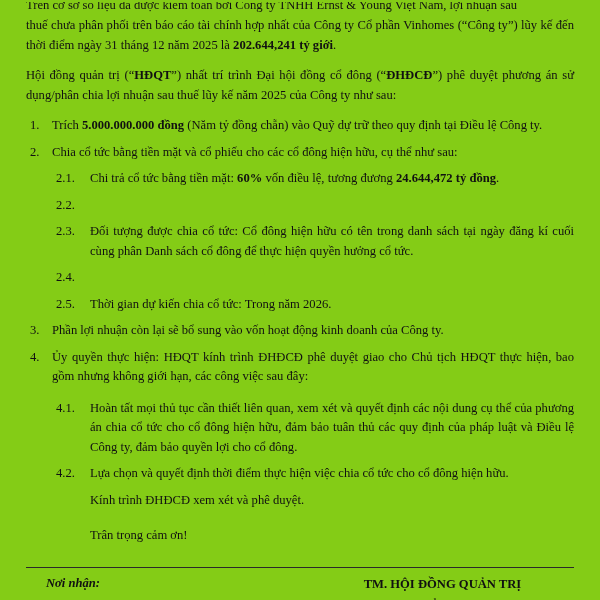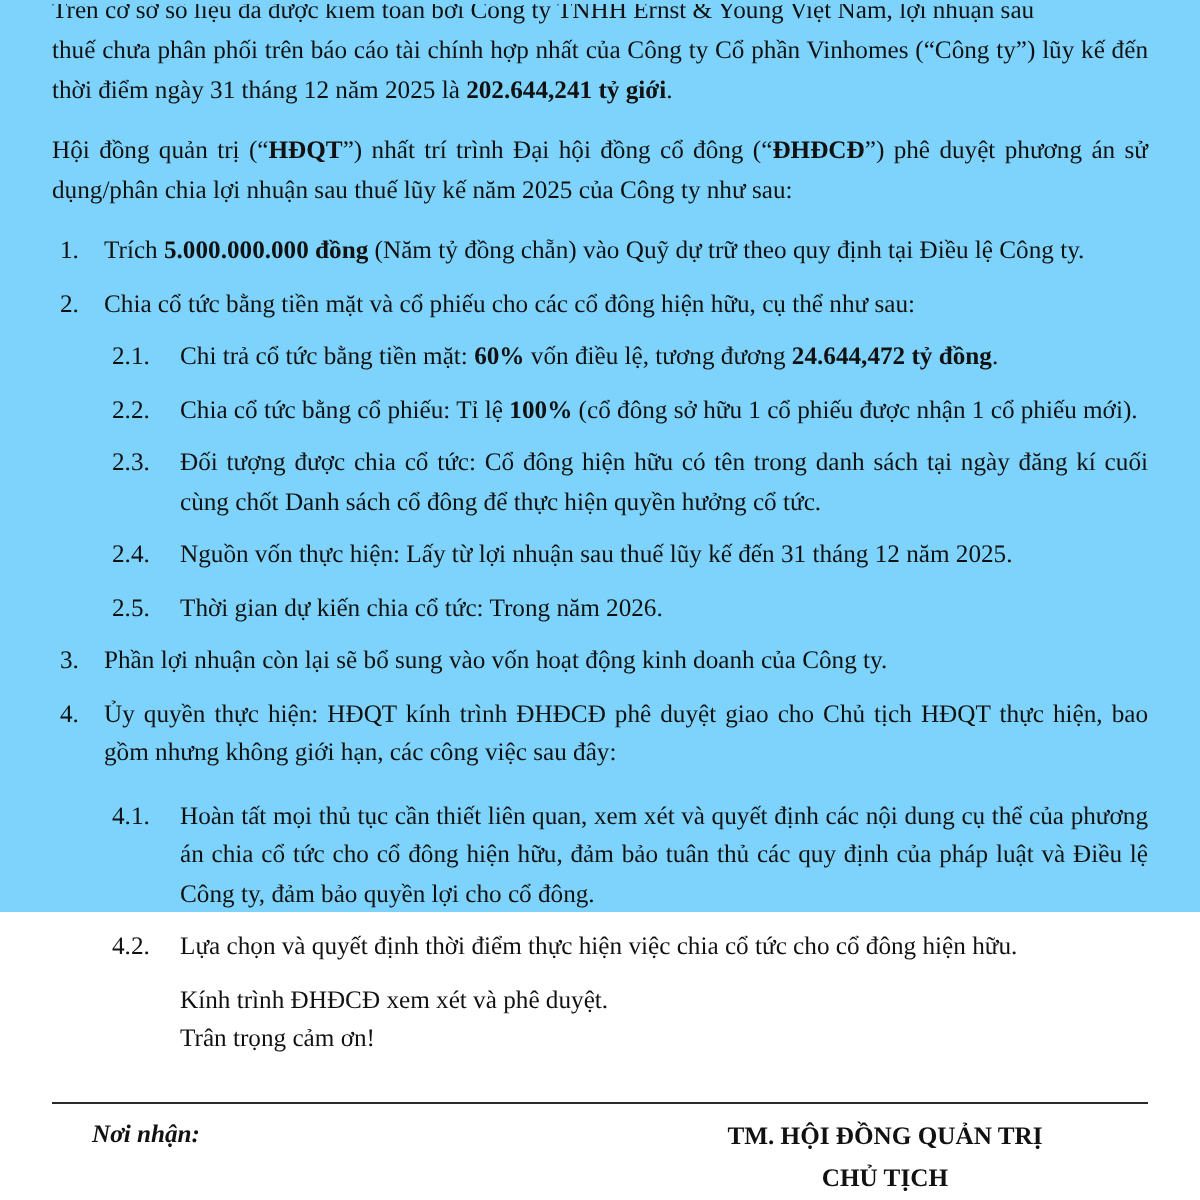--- a/index.html
+++ b/index.html
@@ -10,24 +10,24 @@
   body {
     width: 600px;
     height: 600px;
     overflow: hidden;
     font-family: "Liberation Serif", serif;
     color: #111111;
   }
   .page {
     position: relative;
     width: 600px;
-    height: 456px;
+    height: 600px;
     box-sizing: border-box;
     padding: 2px 26px 0 26px;
-    background: #7dd3fc;
+    background: #84cc16;
   }
   .clip-top {
     
     height: 13px;
     overflow: hidden;
     position: relative;
   }
   .clip-top .line {
     position: relative;
     top: -6px;
@@ -91,21 +91,21 @@
     flex: 1 1 auto;
     font-size: 12.6px;
     line-height: 19.5px;
     text-align: justify;
   }
 
   .indent-note {
     padding-left: 64px;
     font-size: 12.6px;
     line-height: 19.5px;
-    margin-bottom: 0;
+    margin-bottom: 16px;
   }
   .indent-note2 {
     padding-left: 64px;
     font-size: 12.6px;
     line-height: 19.5px;
     margin-bottom: 21px;
   }
 
   hr.rule {
     border: none;
@@ -190,29 +190,27 @@
     <div class="num">2.</div>
     <div class="body">Chia cổ tức bằng tiền mặt và cổ phiếu cho các cổ đông hiện hữu, cụ thể như sau:</div>
   </div>
 
   <div class="subitem">
     <div class="num">2.1.</div>
     <div class="body">Chi trả cổ tức bằng tiền mặt: <b>60%</b> vốn điều lệ, tương đương <b>24.644,472 tỷ đồng</b>.</div>
   </div>
   <div class="subitem">
     <div class="num">2.2.</div>
-    <div class="body">Chia cổ tức bằng cổ phiếu: Tỉ lệ <b>100%</b> (cổ đông sở hữu 1 cổ phiếu được nhận 1 cổ phiếu mới).</div>
   </div>
   <div class="subitem">
     <div class="num">2.3.</div>
-    <div class="body">Đối tượng được chia cổ tức: Cổ đông hiện hữu có tên trong danh sách tại ngày đăng kí cuối cùng chốt Danh sách cổ đông để thực hiện quyền hưởng cổ tức.</div>
+    <div class="body">Đối tượng được chia cổ tức: Cổ đông hiện hữu có tên trong danh sách tại ngày đăng kí cuối cùng phân Danh sách cổ đông để thực hiện quyền hưởng cổ tức.</div>
   </div>
   <div class="subitem">
     <div class="num">2.4.</div>
-    <div class="body">Nguồn vốn thực hiện: Lấy từ lợi nhuận sau thuế lũy kế đến 31 tháng 12 năm 2025.</div>
   </div>
   <div class="subitem">
     <div class="num">2.5.</div>
     <div class="body">Thời gian dự kiến chia cổ tức: Trong năm 2026.</div>
   </div>
 
   <div class="item">
     <div class="num">3.</div>
     <div class="body">Phần lợi nhuận còn lại sẽ bổ sung vào vốn hoạt động kinh doanh của Công ty.</div>
   </div>

